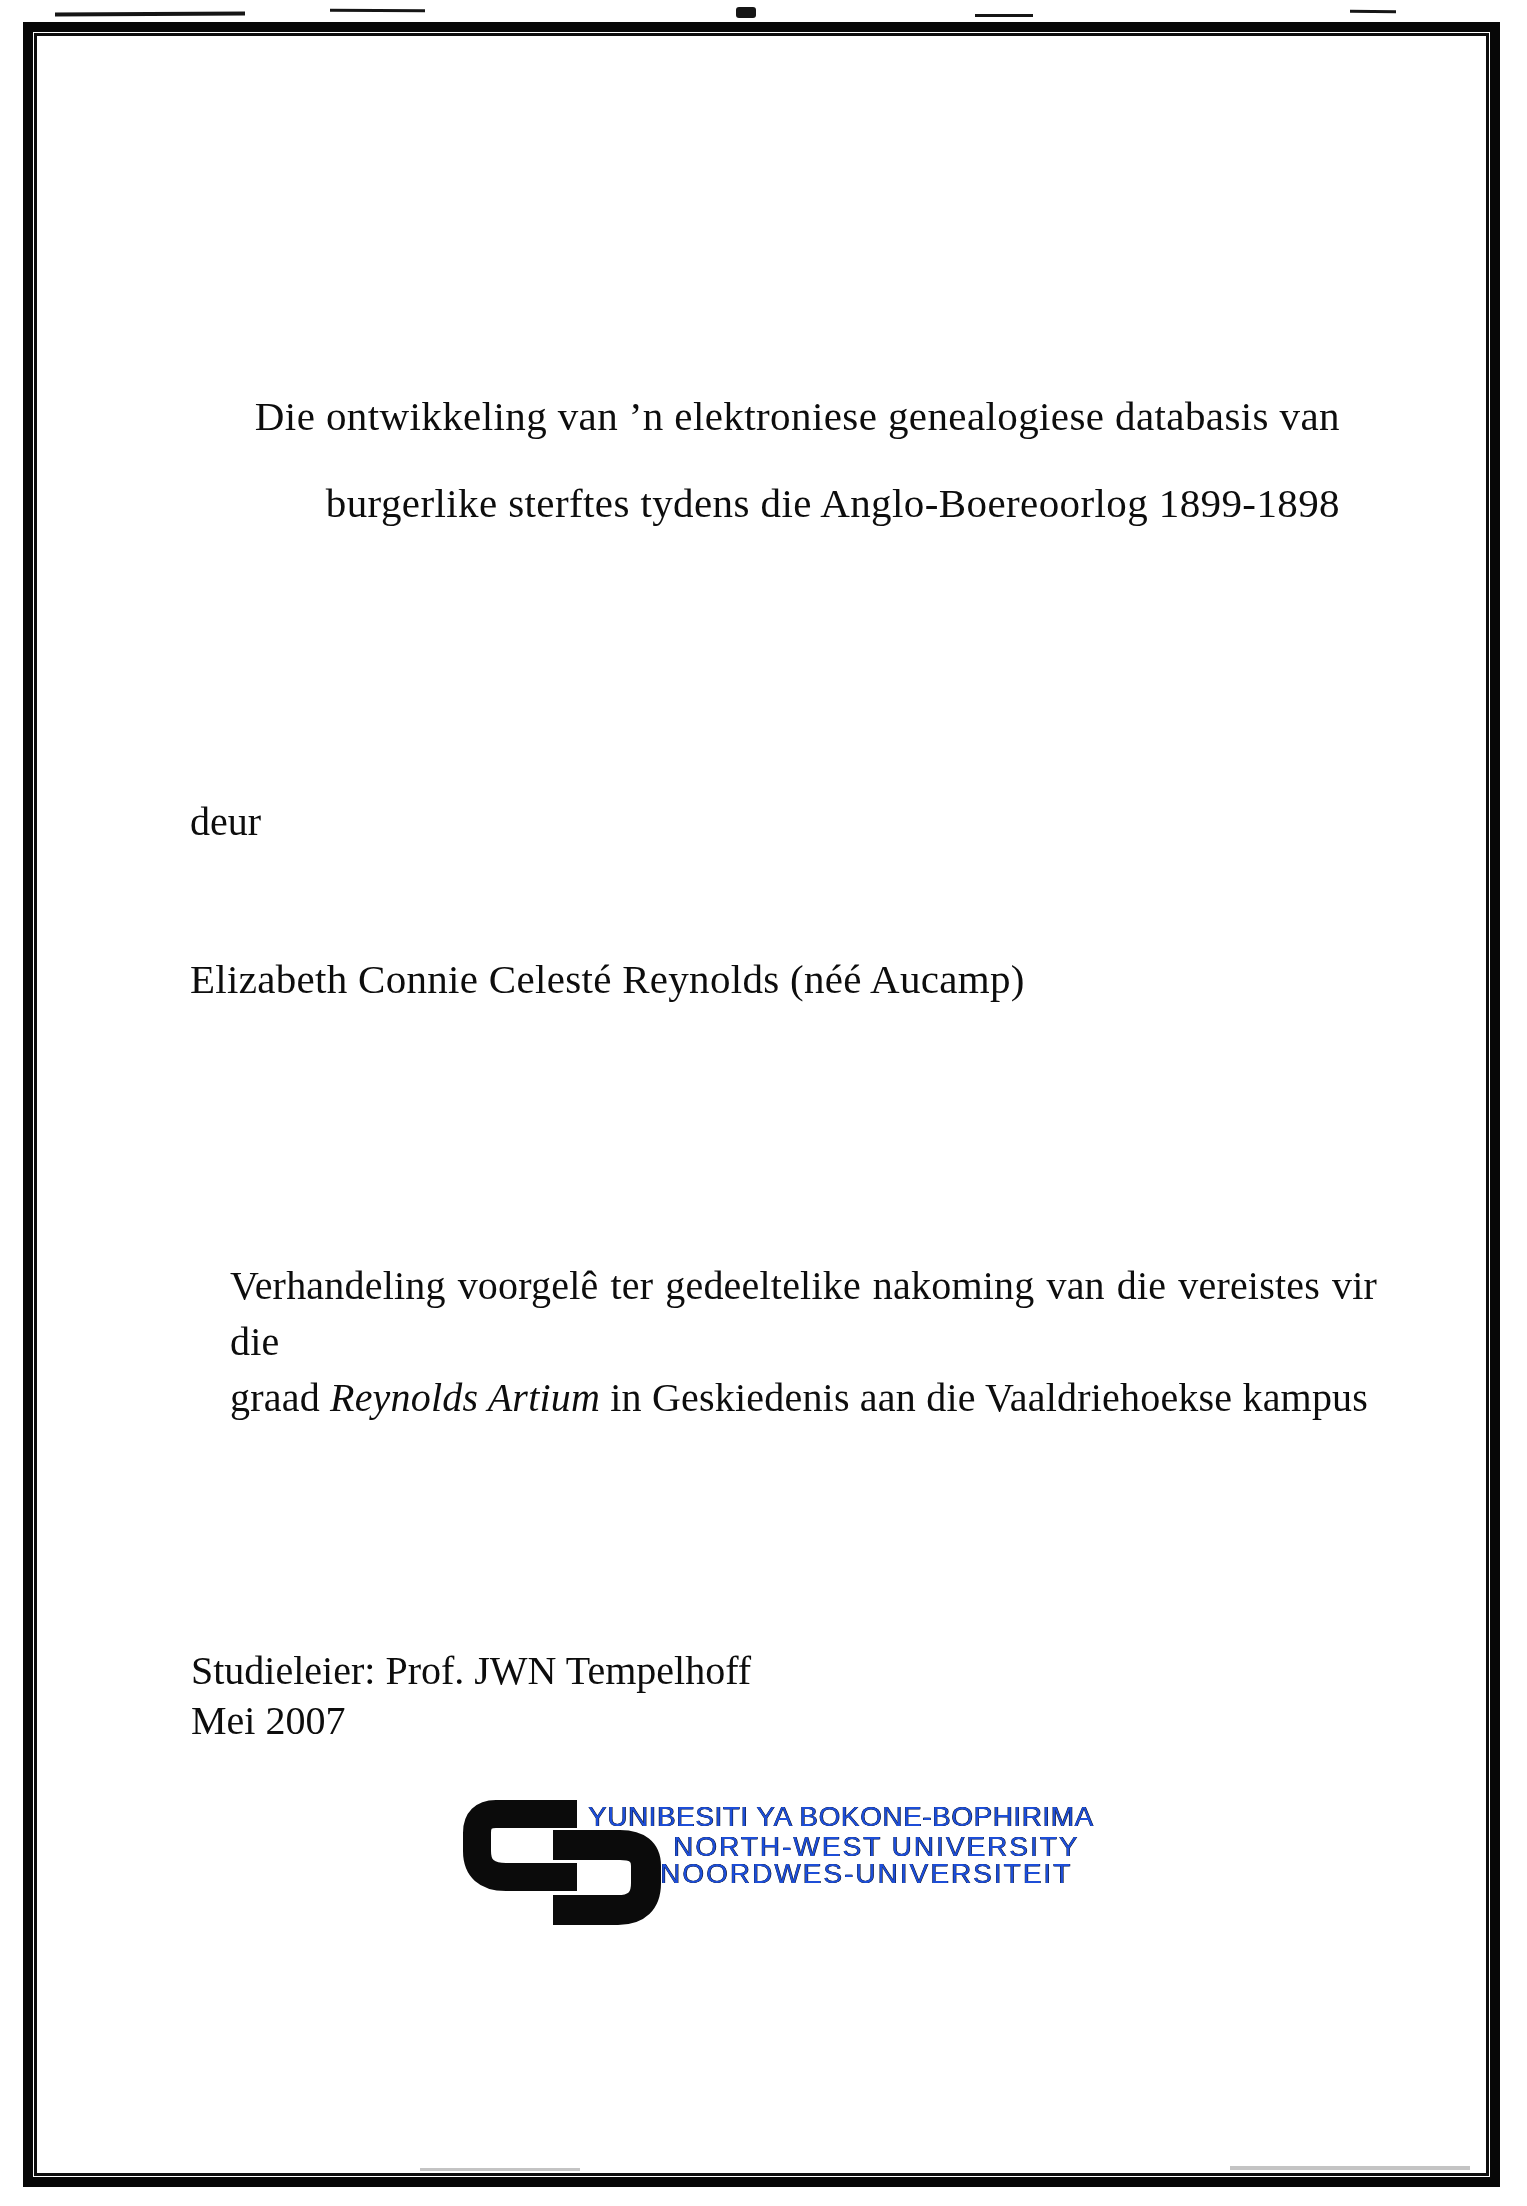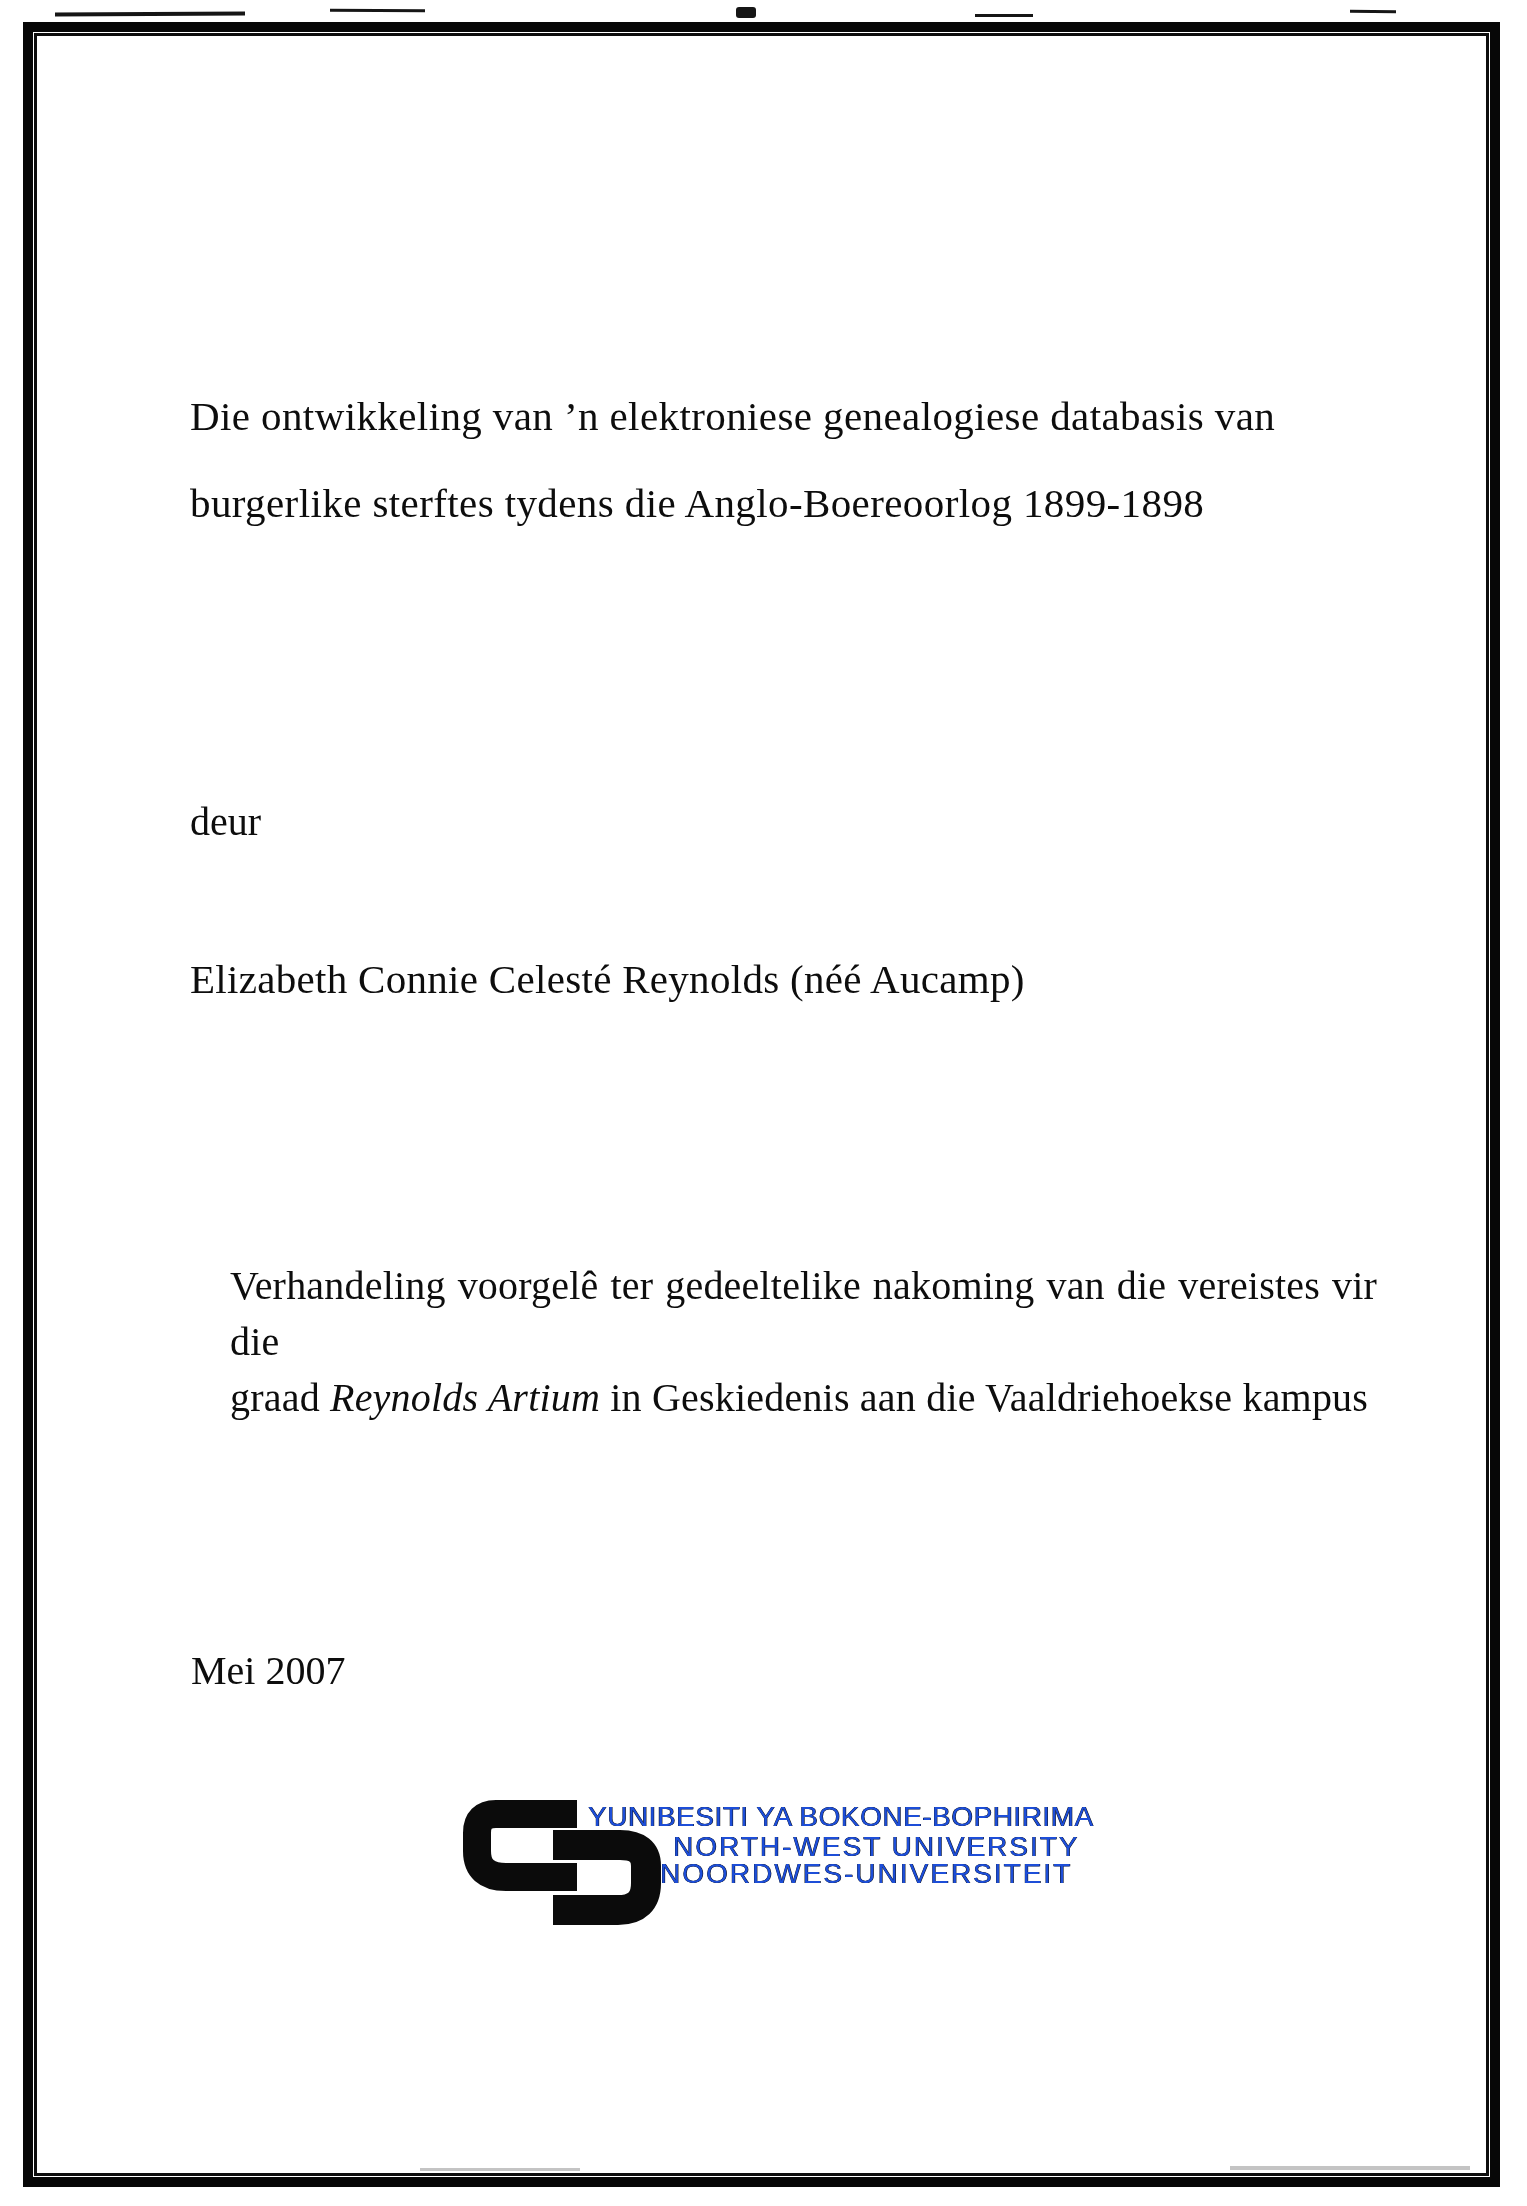--- a/index.html
+++ b/index.html
@@ -42,21 +42,21 @@
   .artifact.light { background: #c4c4c4; }
 
   .text-block { position: absolute; }
 
   .title {
     left: 190px;
     top: 373px;
     width: 1150px;
     font-size: 41px;
     line-height: 87px;
-    text-align: left;
+    text-align: right;
     white-space: nowrap;
     letter-spacing: 0.4px;
     font-weight: 400;
   }
   .byline {
     left: 190px;
     top: 800px;
     width: 1150px;
     font-size: 40px;
     line-height: 44px;
@@ -138,20 +138,21 @@
   <div class="text-block byline">deur</div>
 
   <div class="text-block author">Elizabeth Connie Celesté Reynolds (néé Aucamp)</div>
 
   <div class="text-block statement">
     <div class="justified">Verhandeling voorgelê ter gedeeltelike nakoming van die vereistes vir die</div>
     <div><span>graad </span><span class="em">Reynolds Artium</span><span> in Geskiedenis aan die Vaaldriehoekse kampus</span></div>
   </div>
 
   <div class="text-block supervisor">
+    <div>Studieleier: Prof. JWN Tempelhoff</div>
     <div>Mei 2007</div>
   </div>
 
   <svg class="logo-icon" viewBox="0 0 230 145" xmlns="http://www.w3.org/2000/svg">
     <path d="M 117 19 L 36 19 Q 17 19 17 38 L 17 56 Q 17 82 46 82 L 117 82" fill="none" stroke="#0b0b0b" stroke-width="28" stroke-linecap="butt"></path>
     <path d="M 93 50 L 160 50 Q 186 50 186 71 L 186 88 Q 186 115 158 115 L 93 115" fill="none" stroke="#0b0b0b" stroke-width="30" stroke-linecap="butt"></path>
   </svg>
   <div class="logo-text logo-l1">YUNIBESITI YA BOKONE-BOPHIRIMA</div>
   <div class="logo-text logo-l2">NORTH-WEST UNIVERSITY</div>
   <div class="logo-text logo-l3">NOORDWES-UNIVERSITEIT</div>

